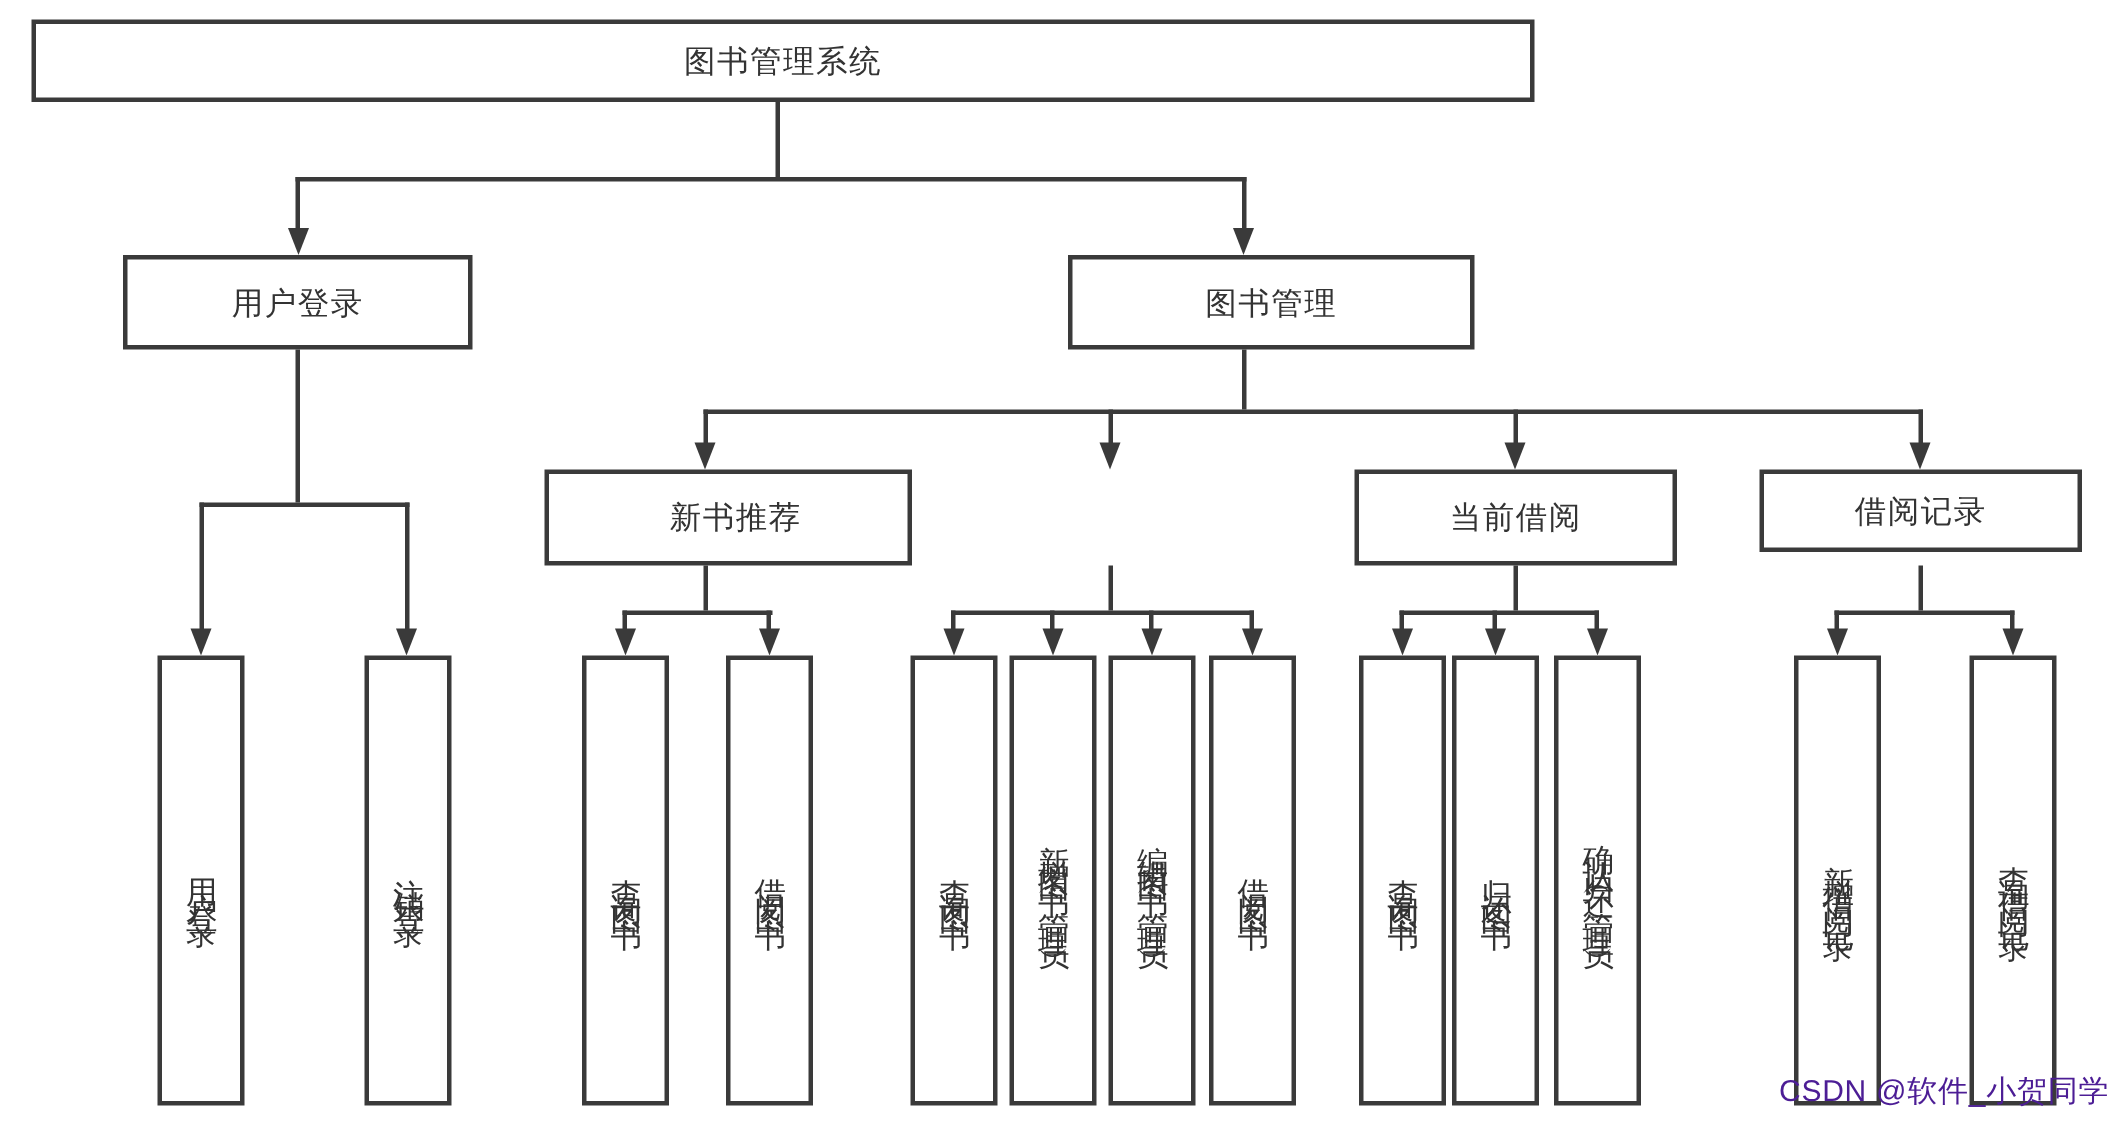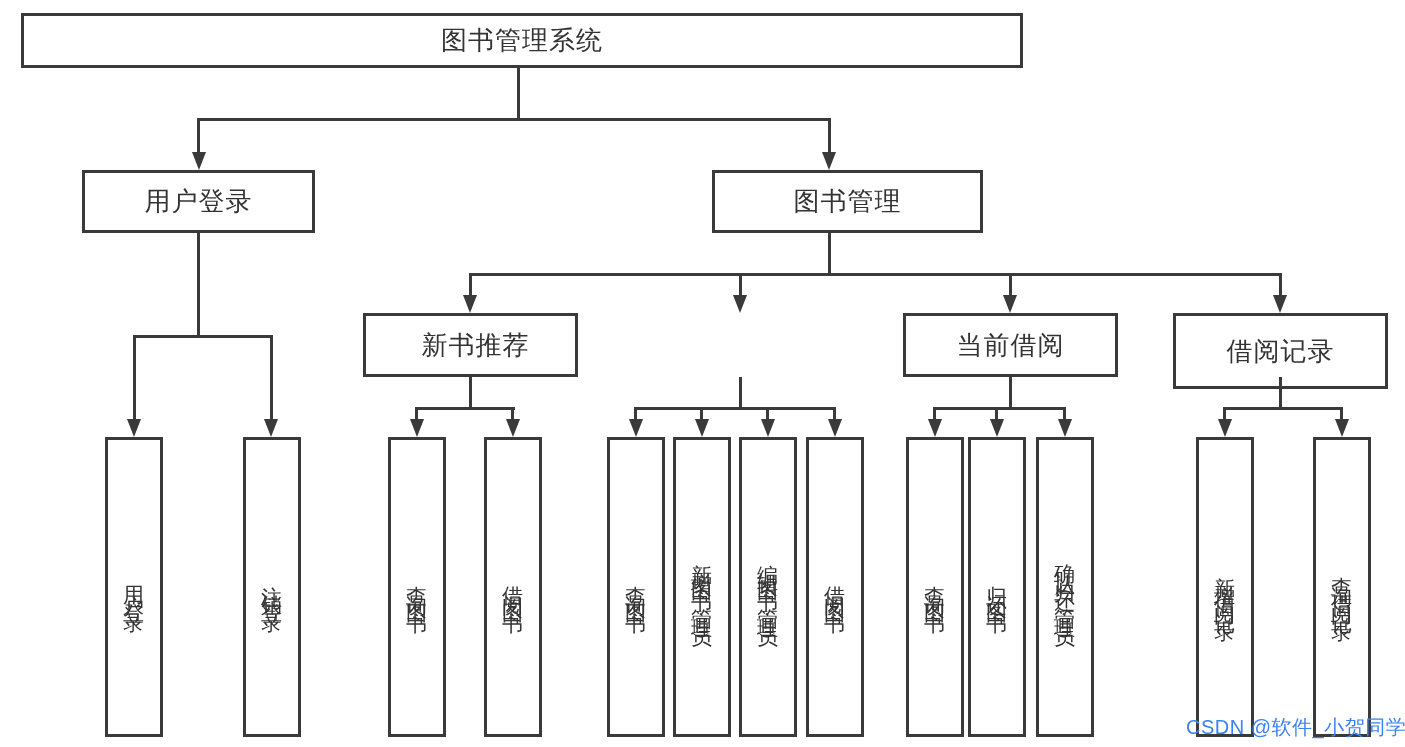--- a/index.html
+++ b/index.html
@@ -12,21 +12,21 @@
   }
   .box{
     position:absolute;
     box-sizing:border-box;
     border:3px solid #3a3a3a;
     background:#ffffff;
     display:flex;
     align-items:center;
     justify-content:center;
     color:#333333;
-    font-size:26px;
+    font-size:21px;
     letter-spacing:1px;
   }
   .leaf{
     font-size:21px;
     letter-spacing:9px;
   }
   .leaf .vtext{
     writing-mode:vertical-rl;
     text-orientation:mixed;
     line-height:1;
@@ -39,21 +39,21 @@
     position:absolute;
     width:0;height:0;
     border-left:7px solid transparent;
     border-right:7px solid transparent;
     border-top:18px solid #3a3a3a;
   }
   .watermark{
     position:absolute;
     left:1186px;top:714px;
     font-size:20px;
-    color:#3b82f6;
+    color:#4c1d95;
     letter-spacing:0.5px;
     z-index:5;
     white-space:nowrap;
   }
 </style>
 </head>
 <body>
 
 <div id="canvas">
 
@@ -86,27 +86,27 @@
   <div class="hline" style="left:469px;top:273px;width:813px;height:3px;"></div>
   <div class="vline" style="left:469px;top:273px;width:3px;height:24px;"></div>
   <div class="arrow" style="left:463px;top:295px;"></div>
   <div class="vline" style="left:739px;top:273px;width:3px;height:24px;"></div>
   <div class="arrow" style="left:733px;top:295px;"></div>
   <div class="vline" style="left:1009px;top:273px;width:3px;height:24px;"></div>
   <div class="arrow" style="left:1003px;top:295px;"></div>
   <div class="vline" style="left:1279px;top:273px;width:3px;height:24px;"></div>
   <div class="arrow" style="left:1273px;top:295px;"></div>
 
-  <div class="box" style="left:363px;top:313px;width:215px;height:64px;padding-left:10px;">
+  <div class="box" style="left:363px;top:313px;width:245px;height:64px;padding-left:10px;">
     <span>新书推荐</span>
   </div>
   <div class="box" style="left:903px;top:313px;width:215px;height:64px;">
     <span>当前借阅</span>
   </div>
-  <div class="box" style="left:1173px;top:313px;width:215px;height:76px;">
+  <div class="box" style="left:1173px;top:313px;width:215px;height:55px;">
     <span>借阅记录</span>
   </div>
 
   <div class="vline" style="left:469px;top:377px;width:3px;height:30px;"></div>
   <div class="vline" style="left:739px;top:377px;width:3px;height:30px;"></div>
   <div class="vline" style="left:1009px;top:377px;width:3px;height:30px;"></div>
   <div class="vline" style="left:1279px;top:377px;width:3px;height:30px;"></div>
 
   <div class="hline" style="left:415px;top:407px;width:100px;height:3px;"></div>
   <div class="vline" style="left:415px;top:407px;width:3px;height:14px;"></div>

